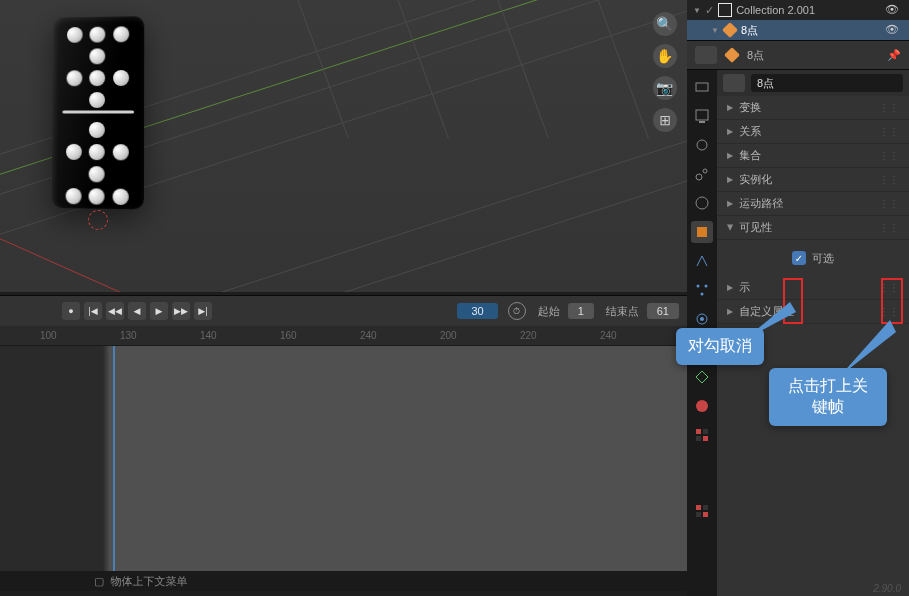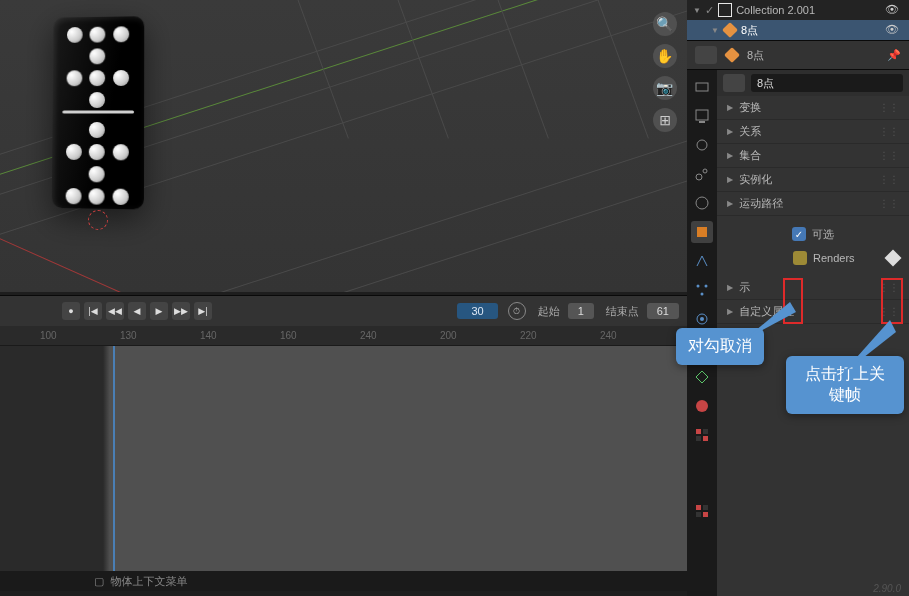--- a/index.html
+++ b/index.html
@@ -694,31 +694,30 @@
     <div class="panel-section">
       <span class="disclosure">▶</span>
       <span>实例化</span>
       <span class="panel-drag">⋮⋮</span>
     </div>
     <div class="panel-section">
       <span class="disclosure">▶</span>
       <span>运动路径</span>
       <span class="panel-drag">⋮⋮</span>
     </div>
+    <div class="panel-section open">
+      <span class="disclosure">▶</span>
+      <span>可见性</span>
+      <span class="panel-drag">⋮⋮</span>
+    </div>
 
     <div class="visibility-content">
       <div class="visibility-row" style="justify-content:center">
         <div class="checkbox">✓</div>
         <span>可选</span>
-      </div>
-      <div class="visibility-row">
-        <span style="margin-left:60px"></span>
-        <div class="colored-checkbox" style="background:#9d8a36"></div>
-        <span>Renders</span>
-        <div style="margin-left:auto" class="keyframe-btn"></div>
       </div>
     </div>
 
     <div class="panel-section">
       <span class="disclosure">▶</span>
       <span>示</span>
       <span class="panel-drag">⋮⋮</span>
     </div>
     <div class="panel-section">
       <span class="disclosure">▶</span>
@@ -731,20 +730,20 @@
 <div class="highlight-red" style="left:783px; top:278px; width:20px; height:46px;"></div>
 <div class="highlight-red" style="left:881px; top:278px; width:22px; height:46px;"></div>
 
 <div class="callout" style="left:676px; top:328px;">
   <span>对勾取消</span>
 </div>
 <svg style="position:absolute; left:744px; top:302px; pointer-events:none" width="60" height="40">
   <polygon points="0,38 46,0 52,10" fill="#5693d0"></polygon>
 </svg>
 
-<div class="callout" style="left:769px; top:356px; width:118px;margin-left:17px;">
+<div class="callout" style="left:769px; top:368px; width:118px;">
   <span>点击打上关键帧</span>
 </div>
 <svg style="position:absolute; left:840px; top:320px; pointer-events:none" width="60" height="60">
   <polygon points="0,56 50,0 56,12" fill="#5693d0"></polygon>
 </svg>
 
 <div class="version-text">2.90.0</div>
 
 </body></html>

